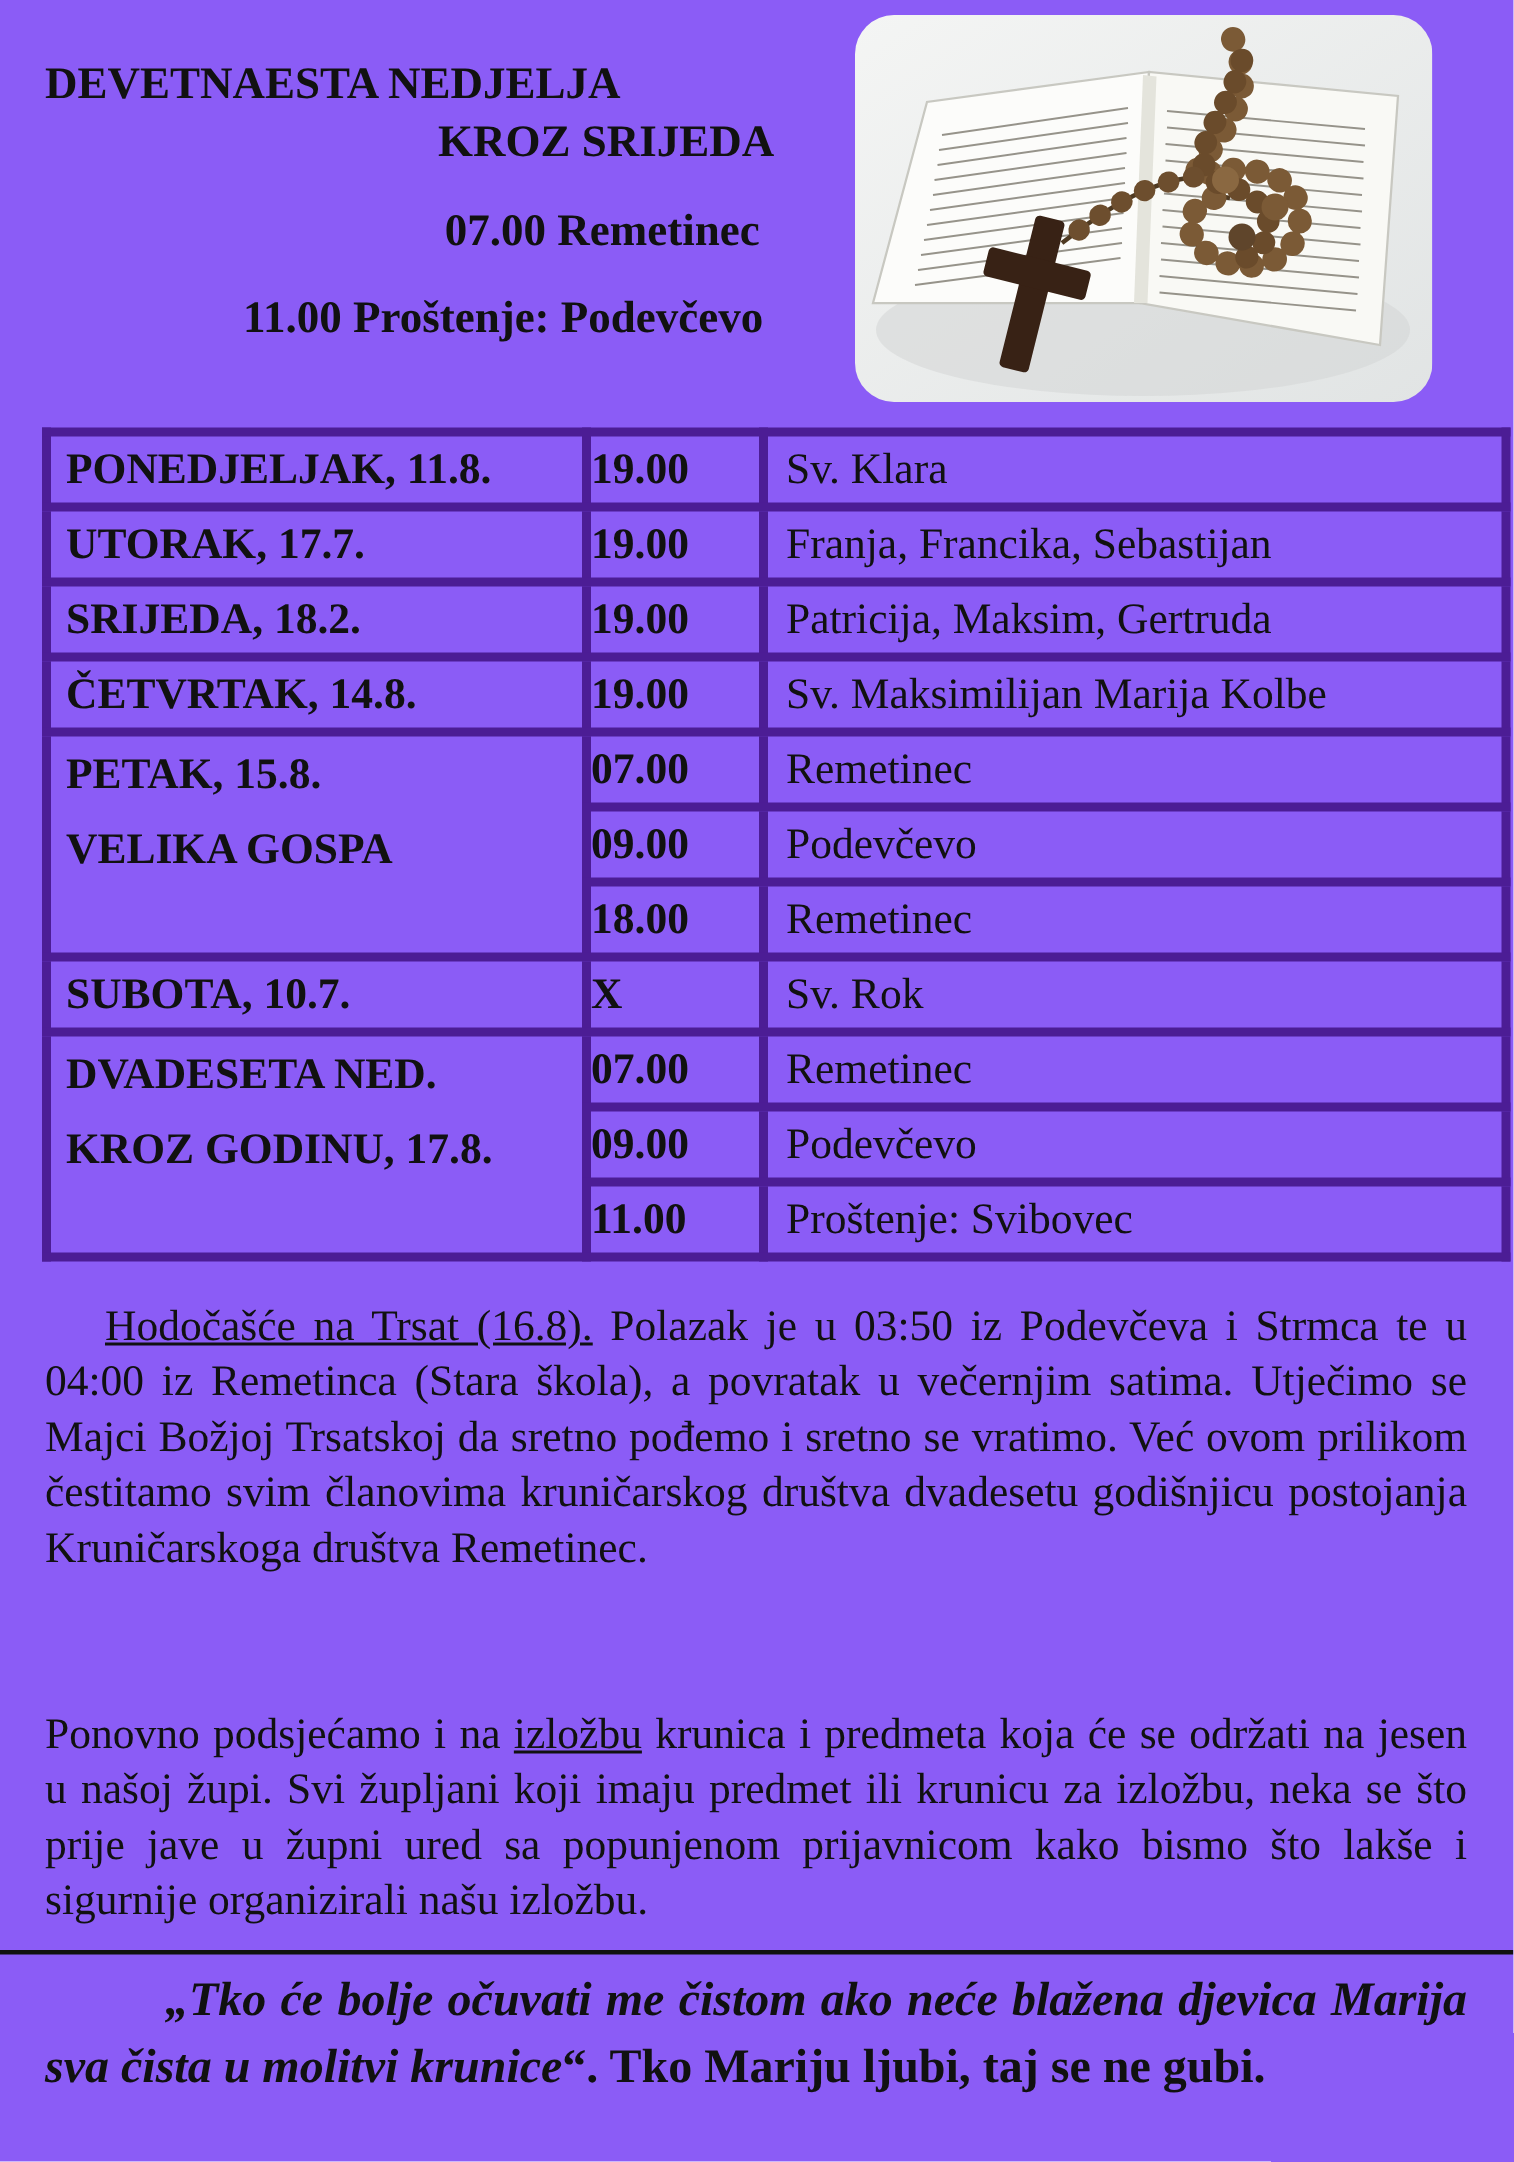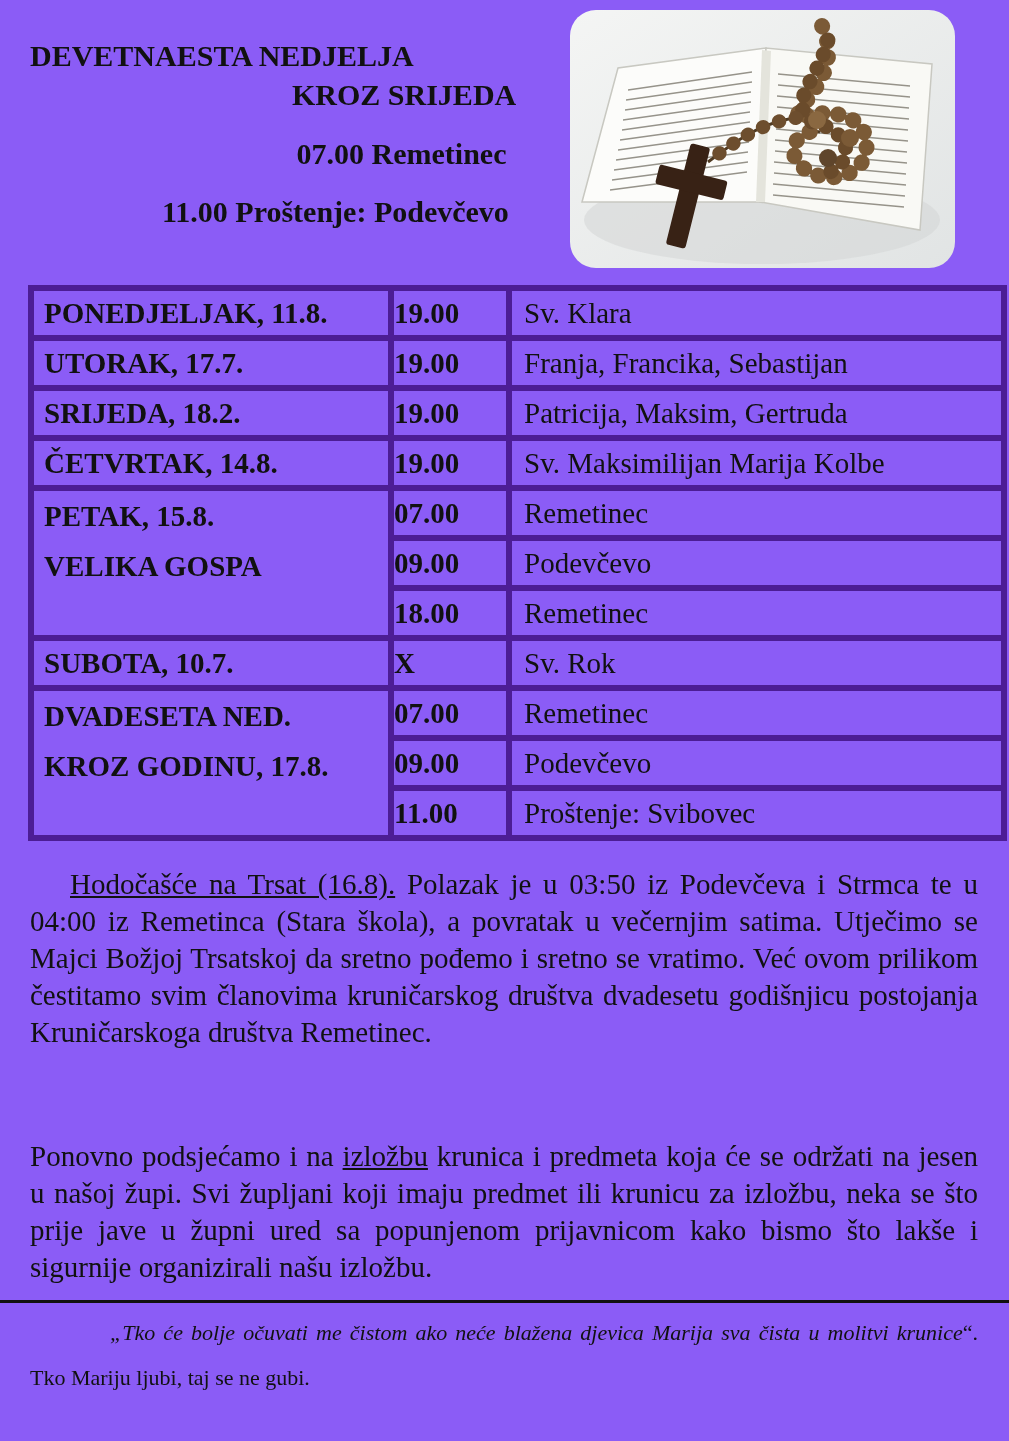--- a/index.html
+++ b/index.html
@@ -38,21 +38,21 @@
   
   .body-par { position:absolute; left:30px; width:948px;
     font-size:29px; line-height:37px; text-align:justify; }
   .p1 { top:866px; text-indent:40px; }
   .p2 { top:1114px;margin-top:24px; }
   .u  { text-decoration:underline; }
 
   
   .rule { position:absolute; left:0; top:1300px; width:1009px; height:3px; background:#111; }
   .quote { position:absolute; left:30px; top:1310px; width:948px;
-    font-size:22px; line-height:45px; text-align:justify; text-indent:80px; }
+    font-size:32px; line-height:45px; text-align:justify; text-indent:80px;font-weight:bold; }
   .quote .it { font-style:italic; }
 </style>
 </head>
 <body>
 
 <div class="page">
 
   <div class="header-block">
     <div class="h-l1">DEVETNAESTA NEDJELJA</div>
     <div class="h-l2">KROZ SRIJEDA</div>

